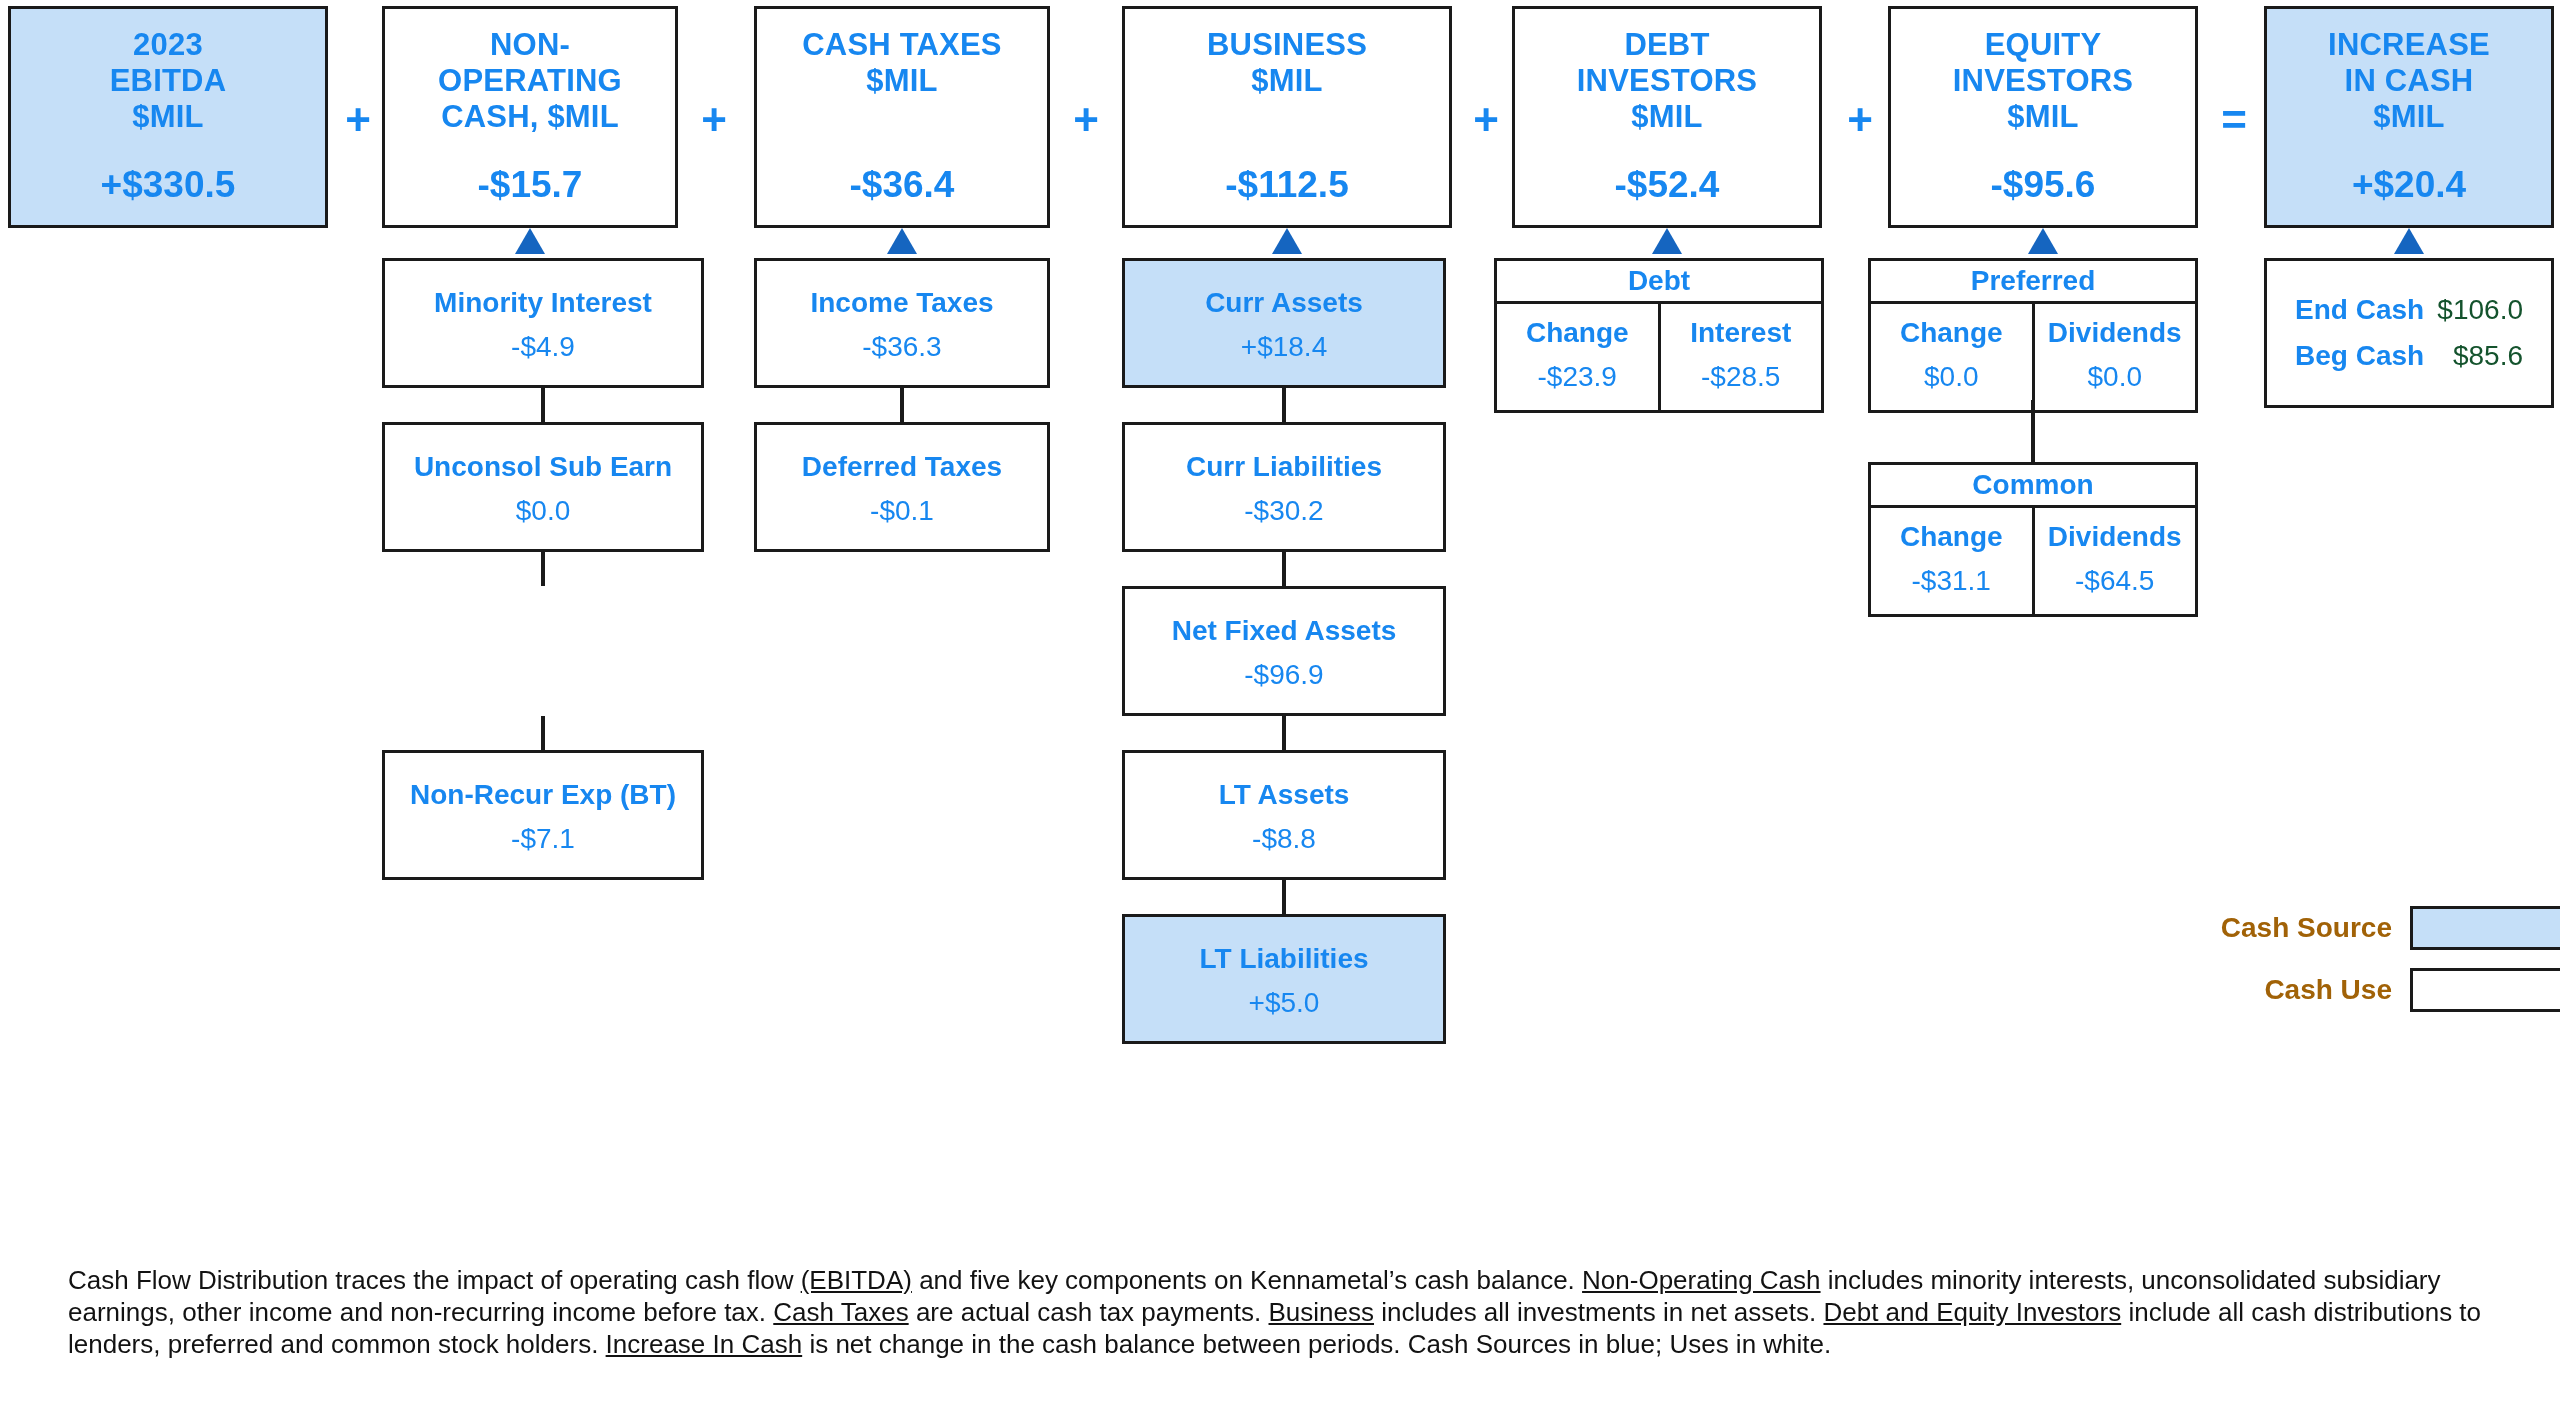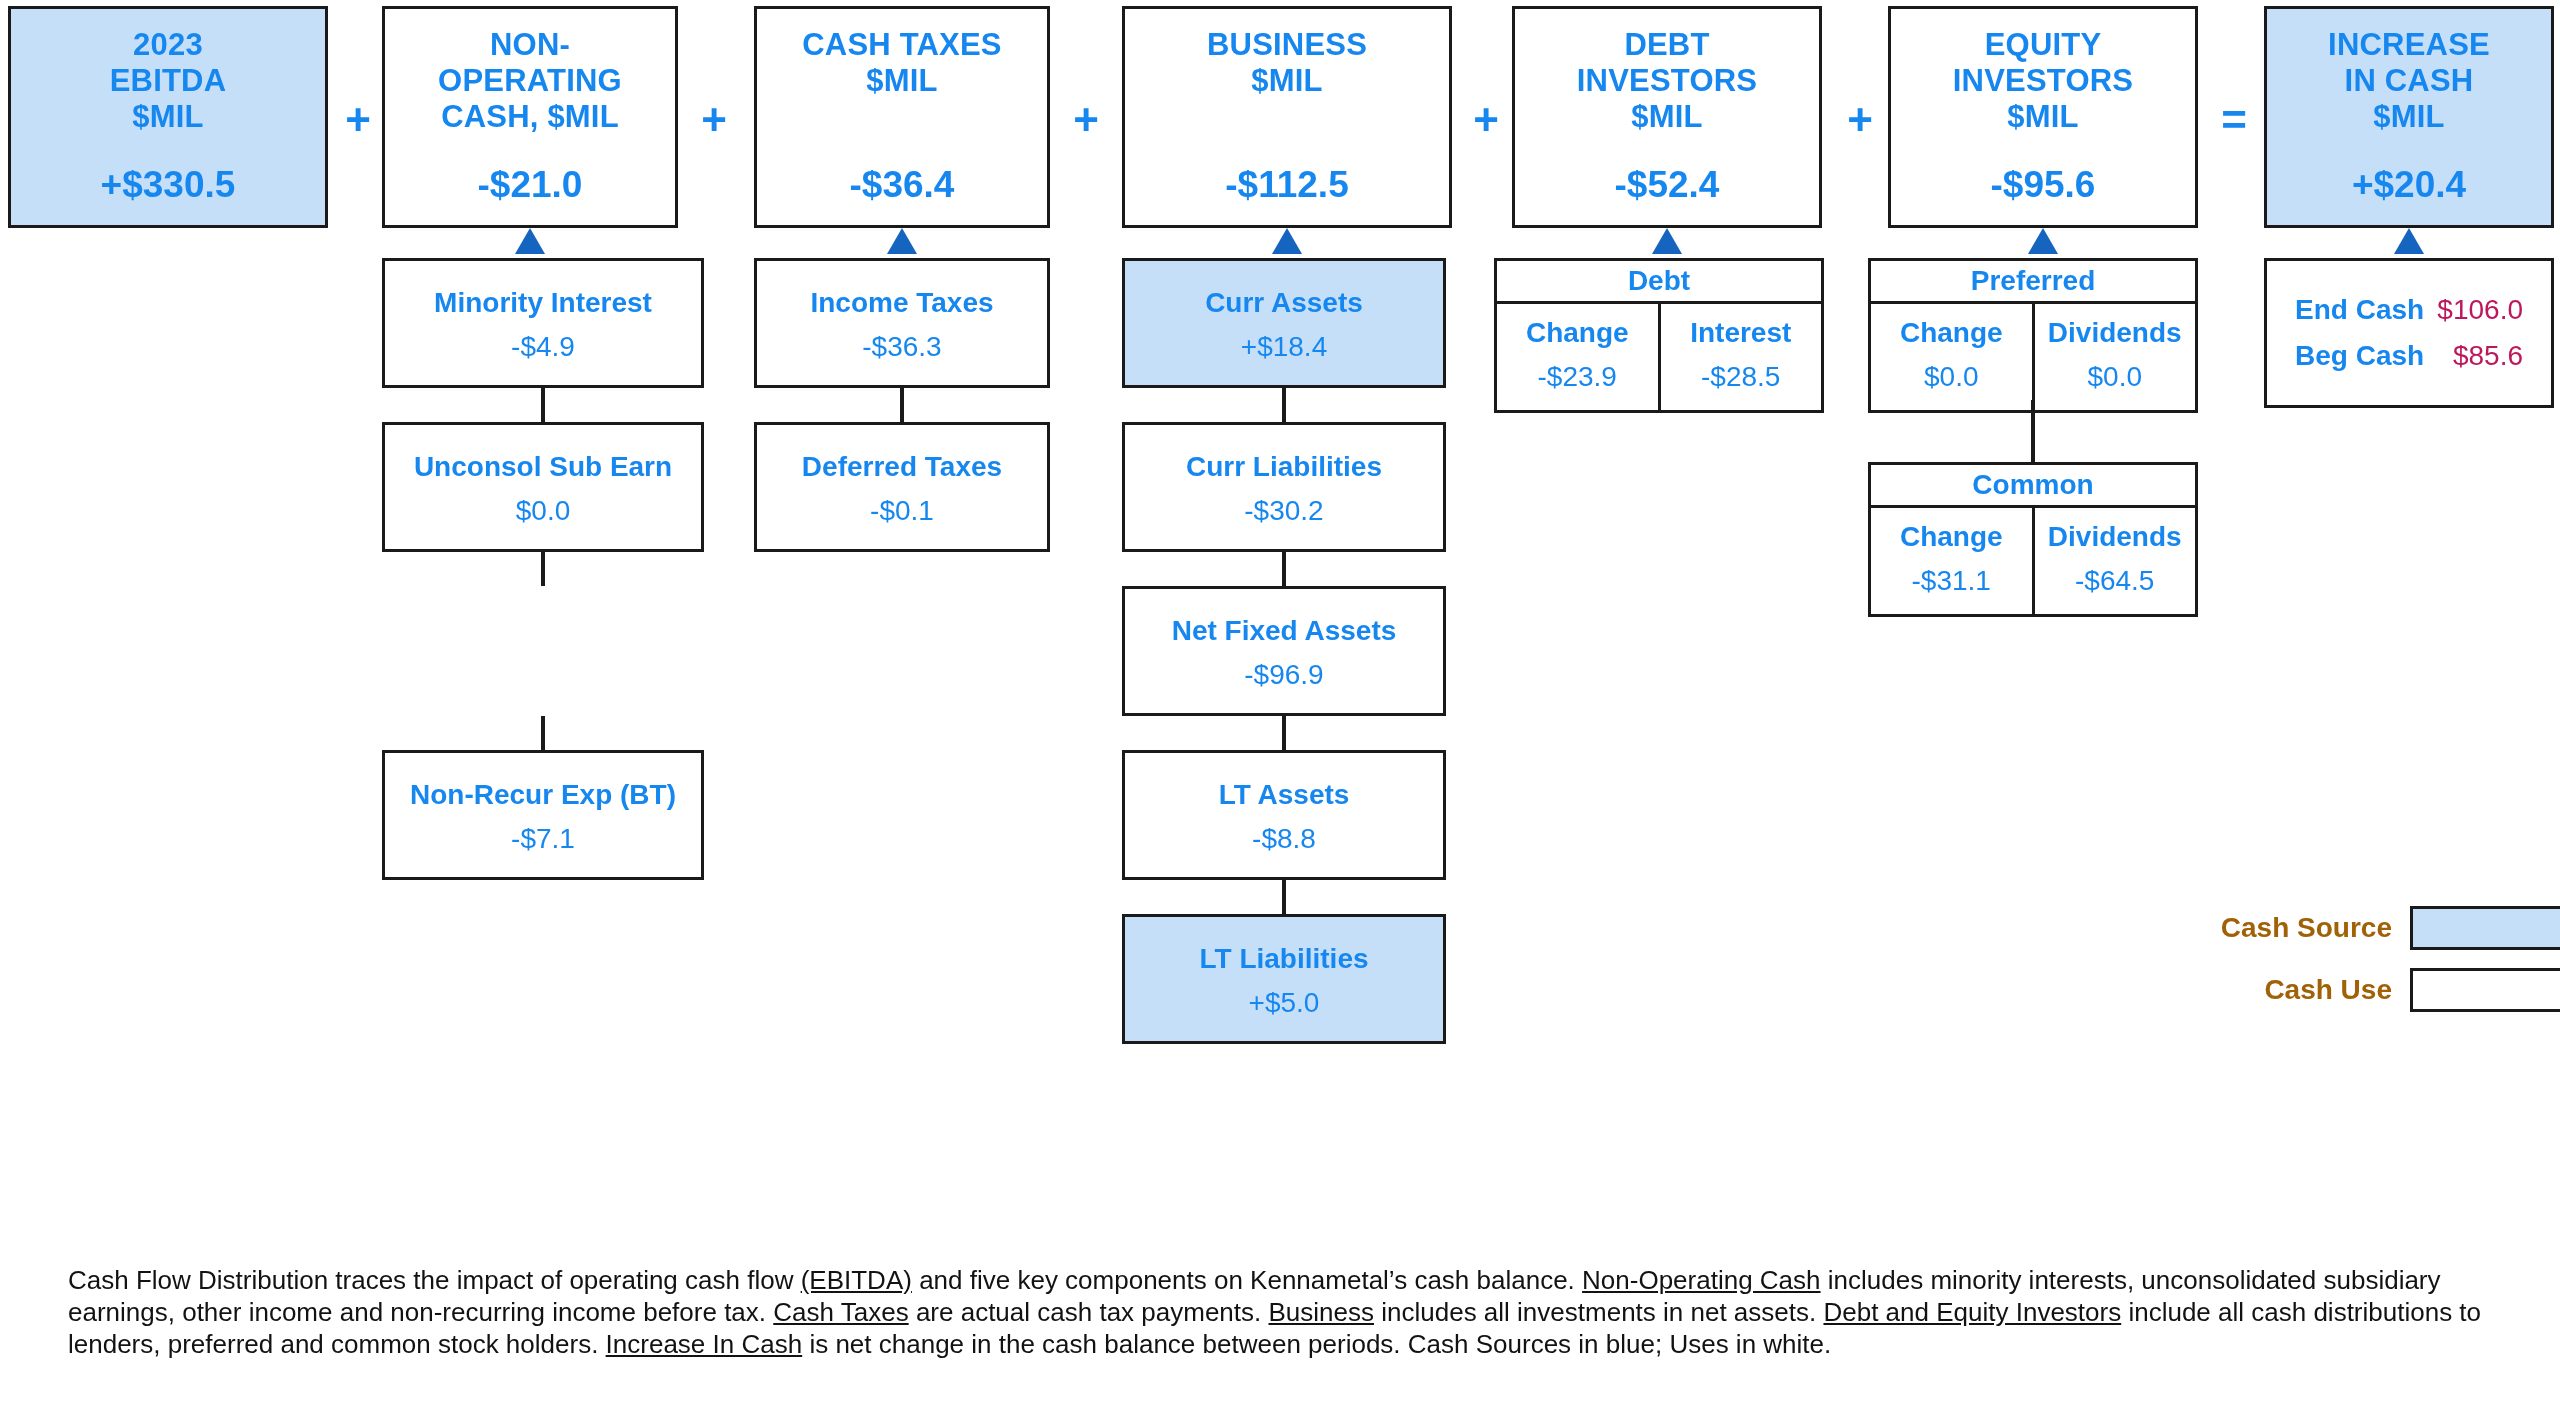--- a/index.html
+++ b/index.html
@@ -118,21 +118,21 @@
     display: flex; align-items: flex-end;
     width: 100%;
     padding: 0 28px;
     margin: 7px 0;
   }
   .cashrow .ck {
     color: #1787f0; font-weight: bold; font-size: 28px;
     flex: 0 0 auto;
   }
   .cashrow .cvv {
-    color: #be185d; font-size: 28px;
+    color: #14532d; font-size: 28px;
     margin-left: auto;
   }
 
   
   .legend { position: absolute; }
   .lgrow { display: flex; align-items: center; margin-bottom: 18px; }
   .lglabel {
     color: #a16207; font-weight: bold; font-size: 28px;
     width: 206px; text-align: right; margin-right: 18px;
   }
@@ -159,21 +159,21 @@
 
   <div class="box src topbox" style="left:8px; top:6px; width:320px; height:222px;">
     <div class="title">2023<br>EBITDA<br>$MIL</div>
     <div class="amount">+$330.5</div>
   </div>
 
   <div class="op" style="left:336px; top:98px;">+</div>
 
   <div class="box topbox" style="left:382px; top:6px; width:296px; height:222px;">
     <div class="title">NON-<br>OPERATING<br>CASH, $MIL</div>
-    <div class="amount">-$21.0</div>
+    <div class="amount">-$15.7</div>
   </div>
 
   <div class="op" style="left:692px; top:98px;">+</div>
 
   <div class="box topbox" style="left:754px; top:6px; width:296px; height:222px;">
     <div class="title">CASH TAXES<br>$MIL</div>
     <div class="amount">-$36.4</div>
   </div>
 
   <div class="op" style="left:1064px; top:98px;">+</div>

